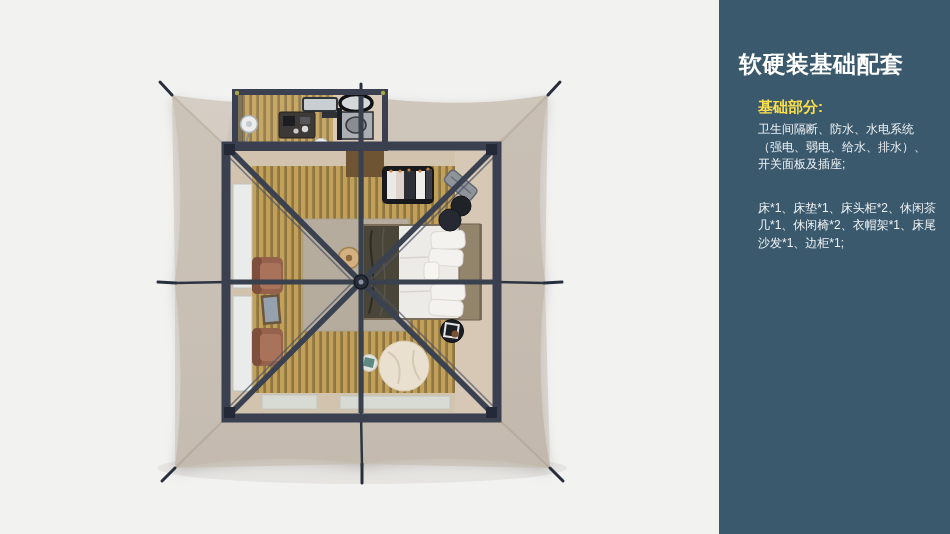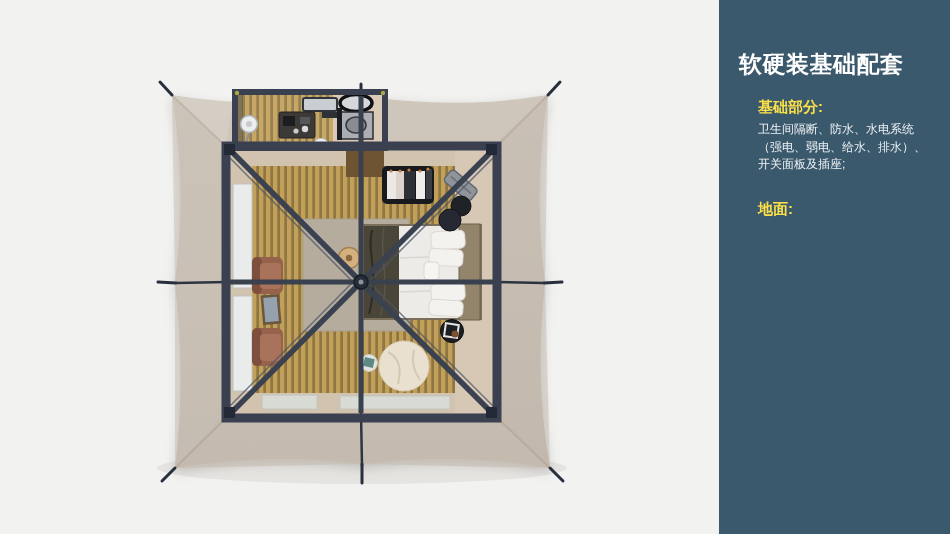--- a/index.html
+++ b/index.html
@@ -213,22 +213,22 @@
   </div>
 
   <aside class="sidebar">
     <h1>软硬装基础配套</h1>
     <div class="specs">
       <div class="spec">
         <h2>基础部分:</h2>
         <p>卫生间隔断、防水、水电系统（强电、弱电、给水、排水）、开关面板及插座;</p>
       </div>
       <div class="spec">
-      </div>
-      <div class="spec">
-      </div>
-      <div class="spec">
-        <h2>地面:</h2>
+        <p>床*1、床垫*1、床头柜*2、休闲茶几*1、休闲椅*2、衣帽架*1、床尾沙发*1、边柜*1;</p>
+      </div>
+      <div class="spec">
+      </div>
+      <div class="spec">
       </div>
     </div>
   </aside>
 
 </div>
 
 </body></html>

